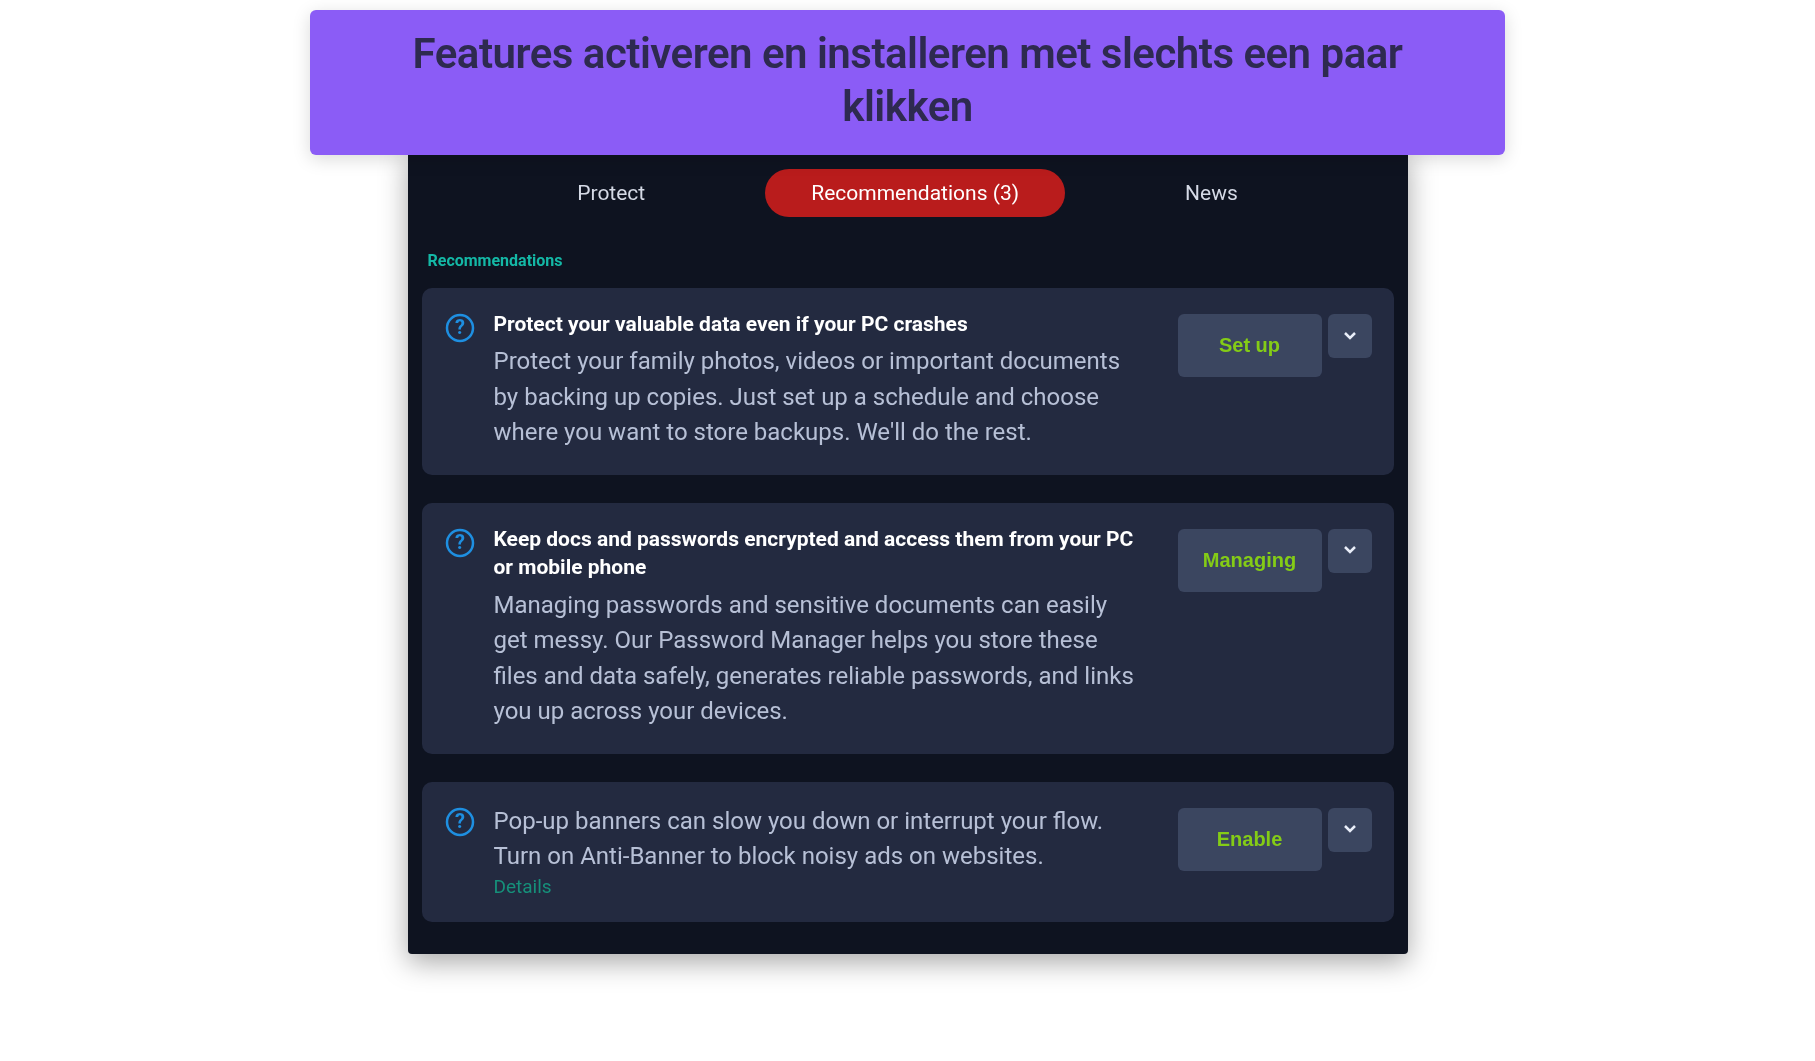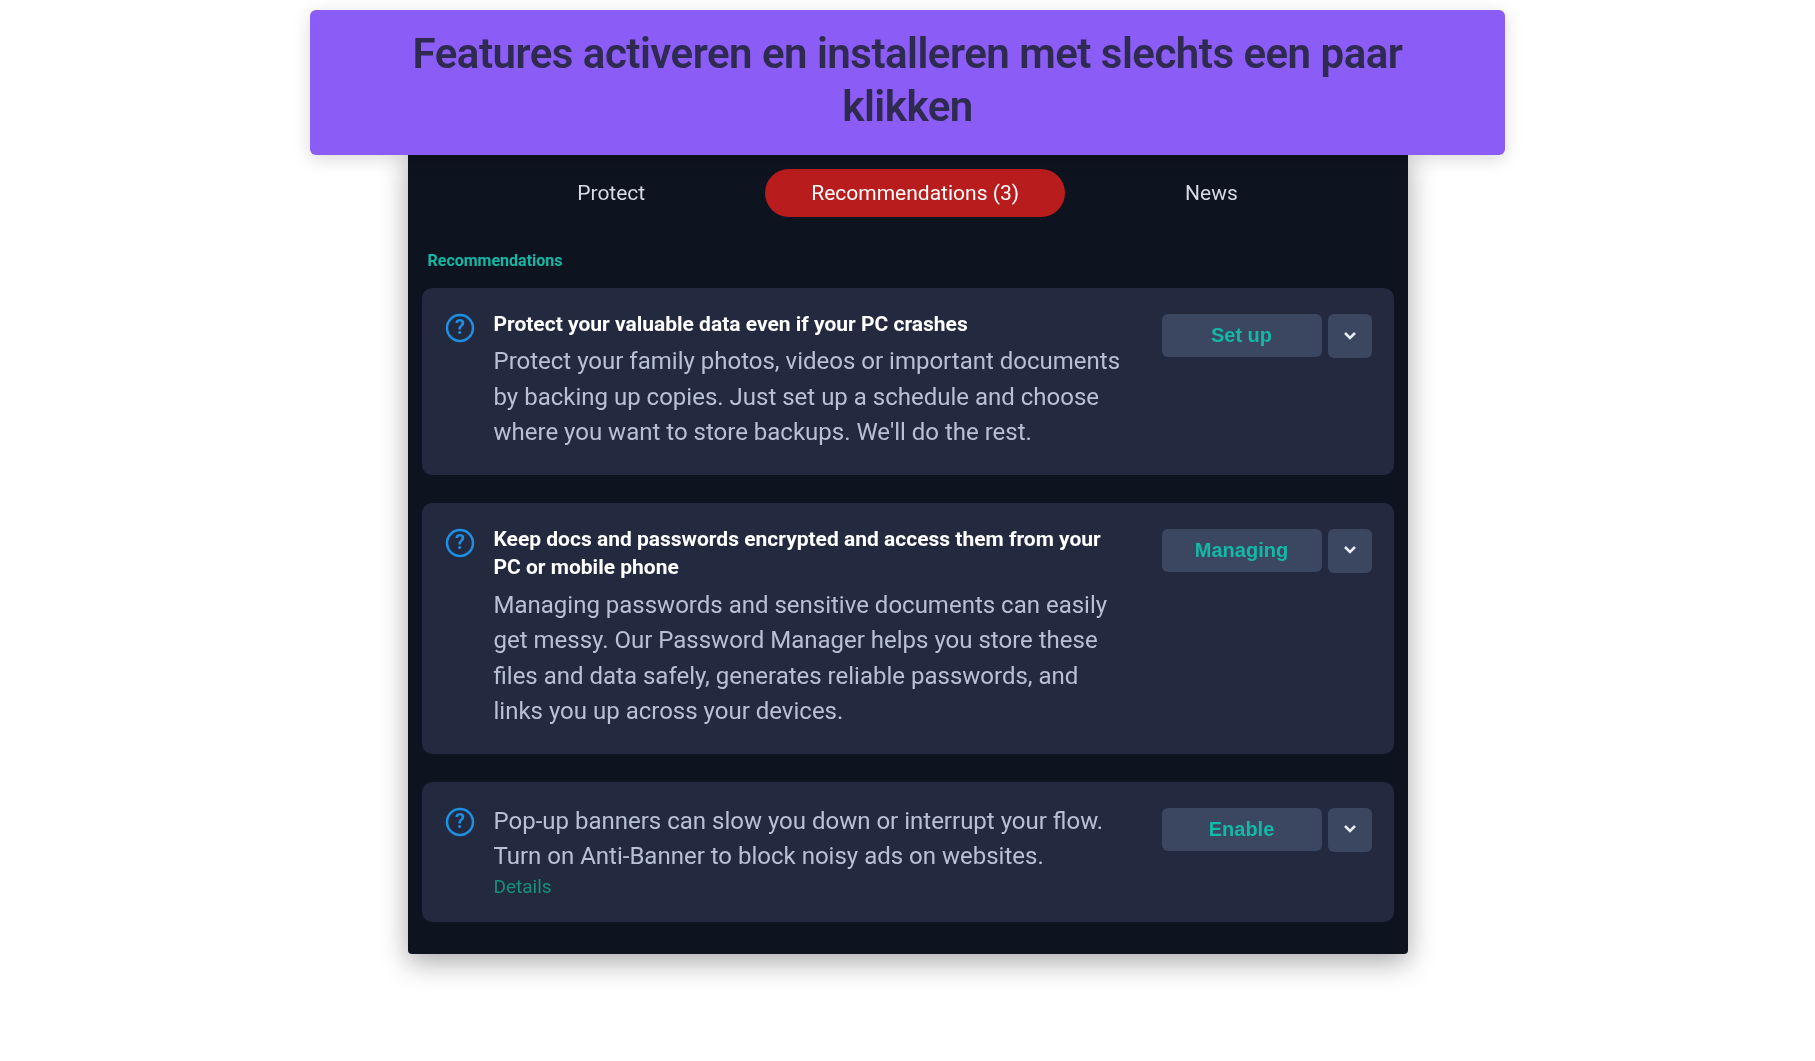--- a/index.html
+++ b/index.html
@@ -103,26 +103,26 @@
     }
     .card-actions {
       display: flex;
       align-items: flex-start;
       gap: 6px;
       flex-shrink: 0;
       margin-top: 4px;
     }
     .action-btn {
       background: #3b4660;
-      color: #14b8a6;
+      color: #84cc16;
       font-size: 20px;
       font-weight: 600;
       border: none;
-      padding: 10px 0;
-      width: 160px;
+      padding: 20px 0;
+      width: 144px;
       border-radius: 6px;
       cursor: pointer;
     }
     .chevron-btn {
       background: #3b4660;
       border: none;
       width: 44px;
       height: 44px;
       border-radius: 6px;
       display: flex;

